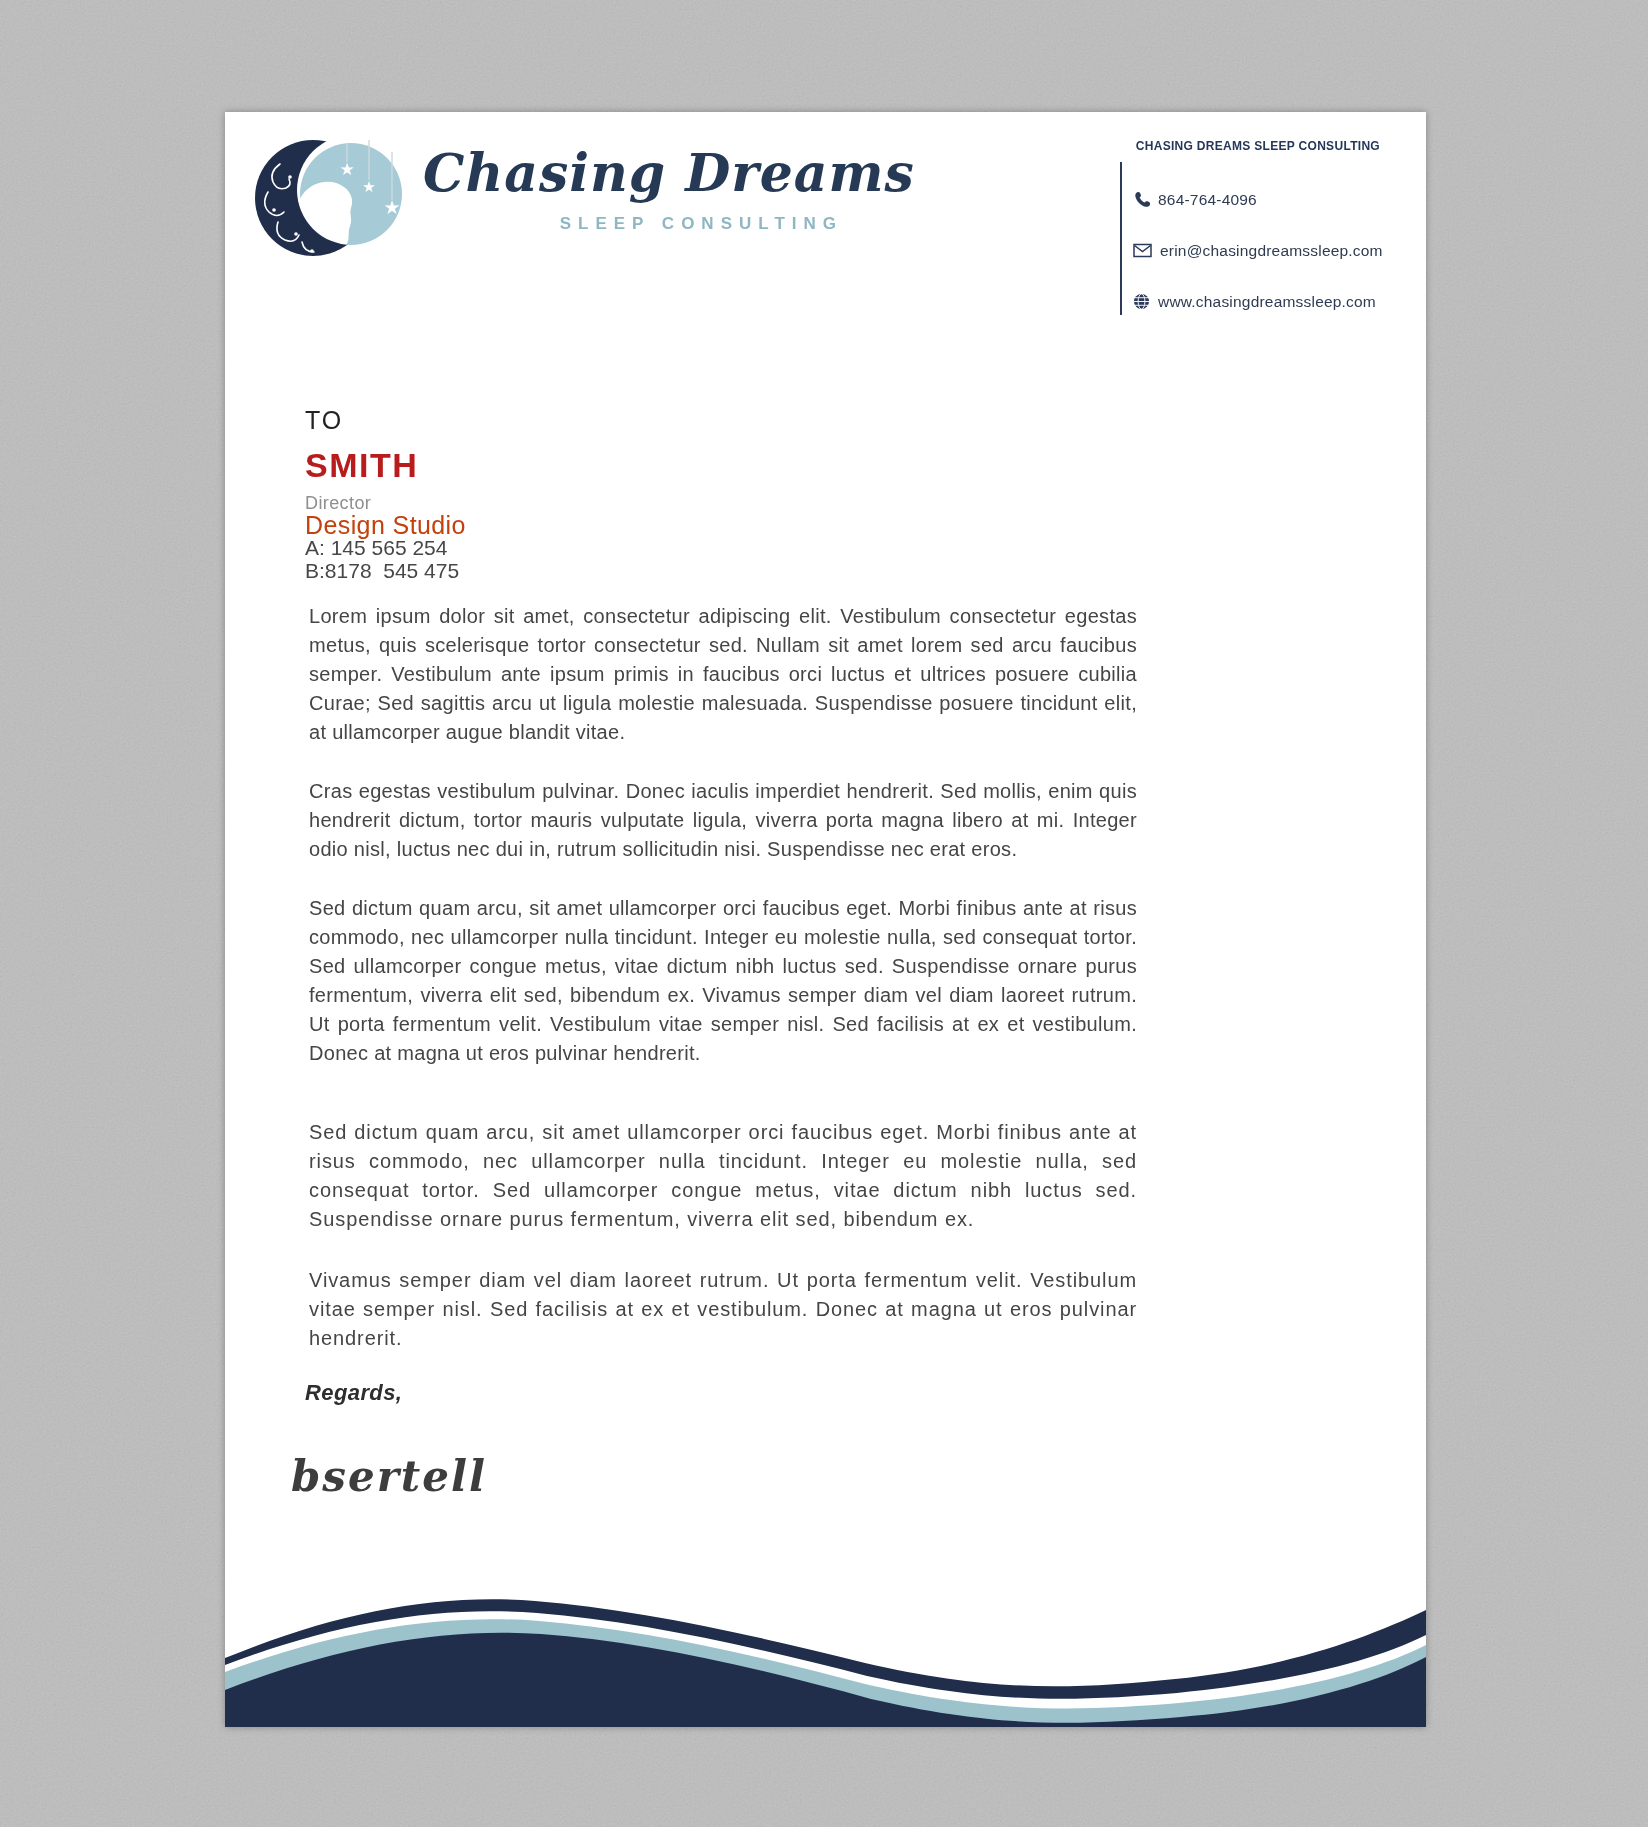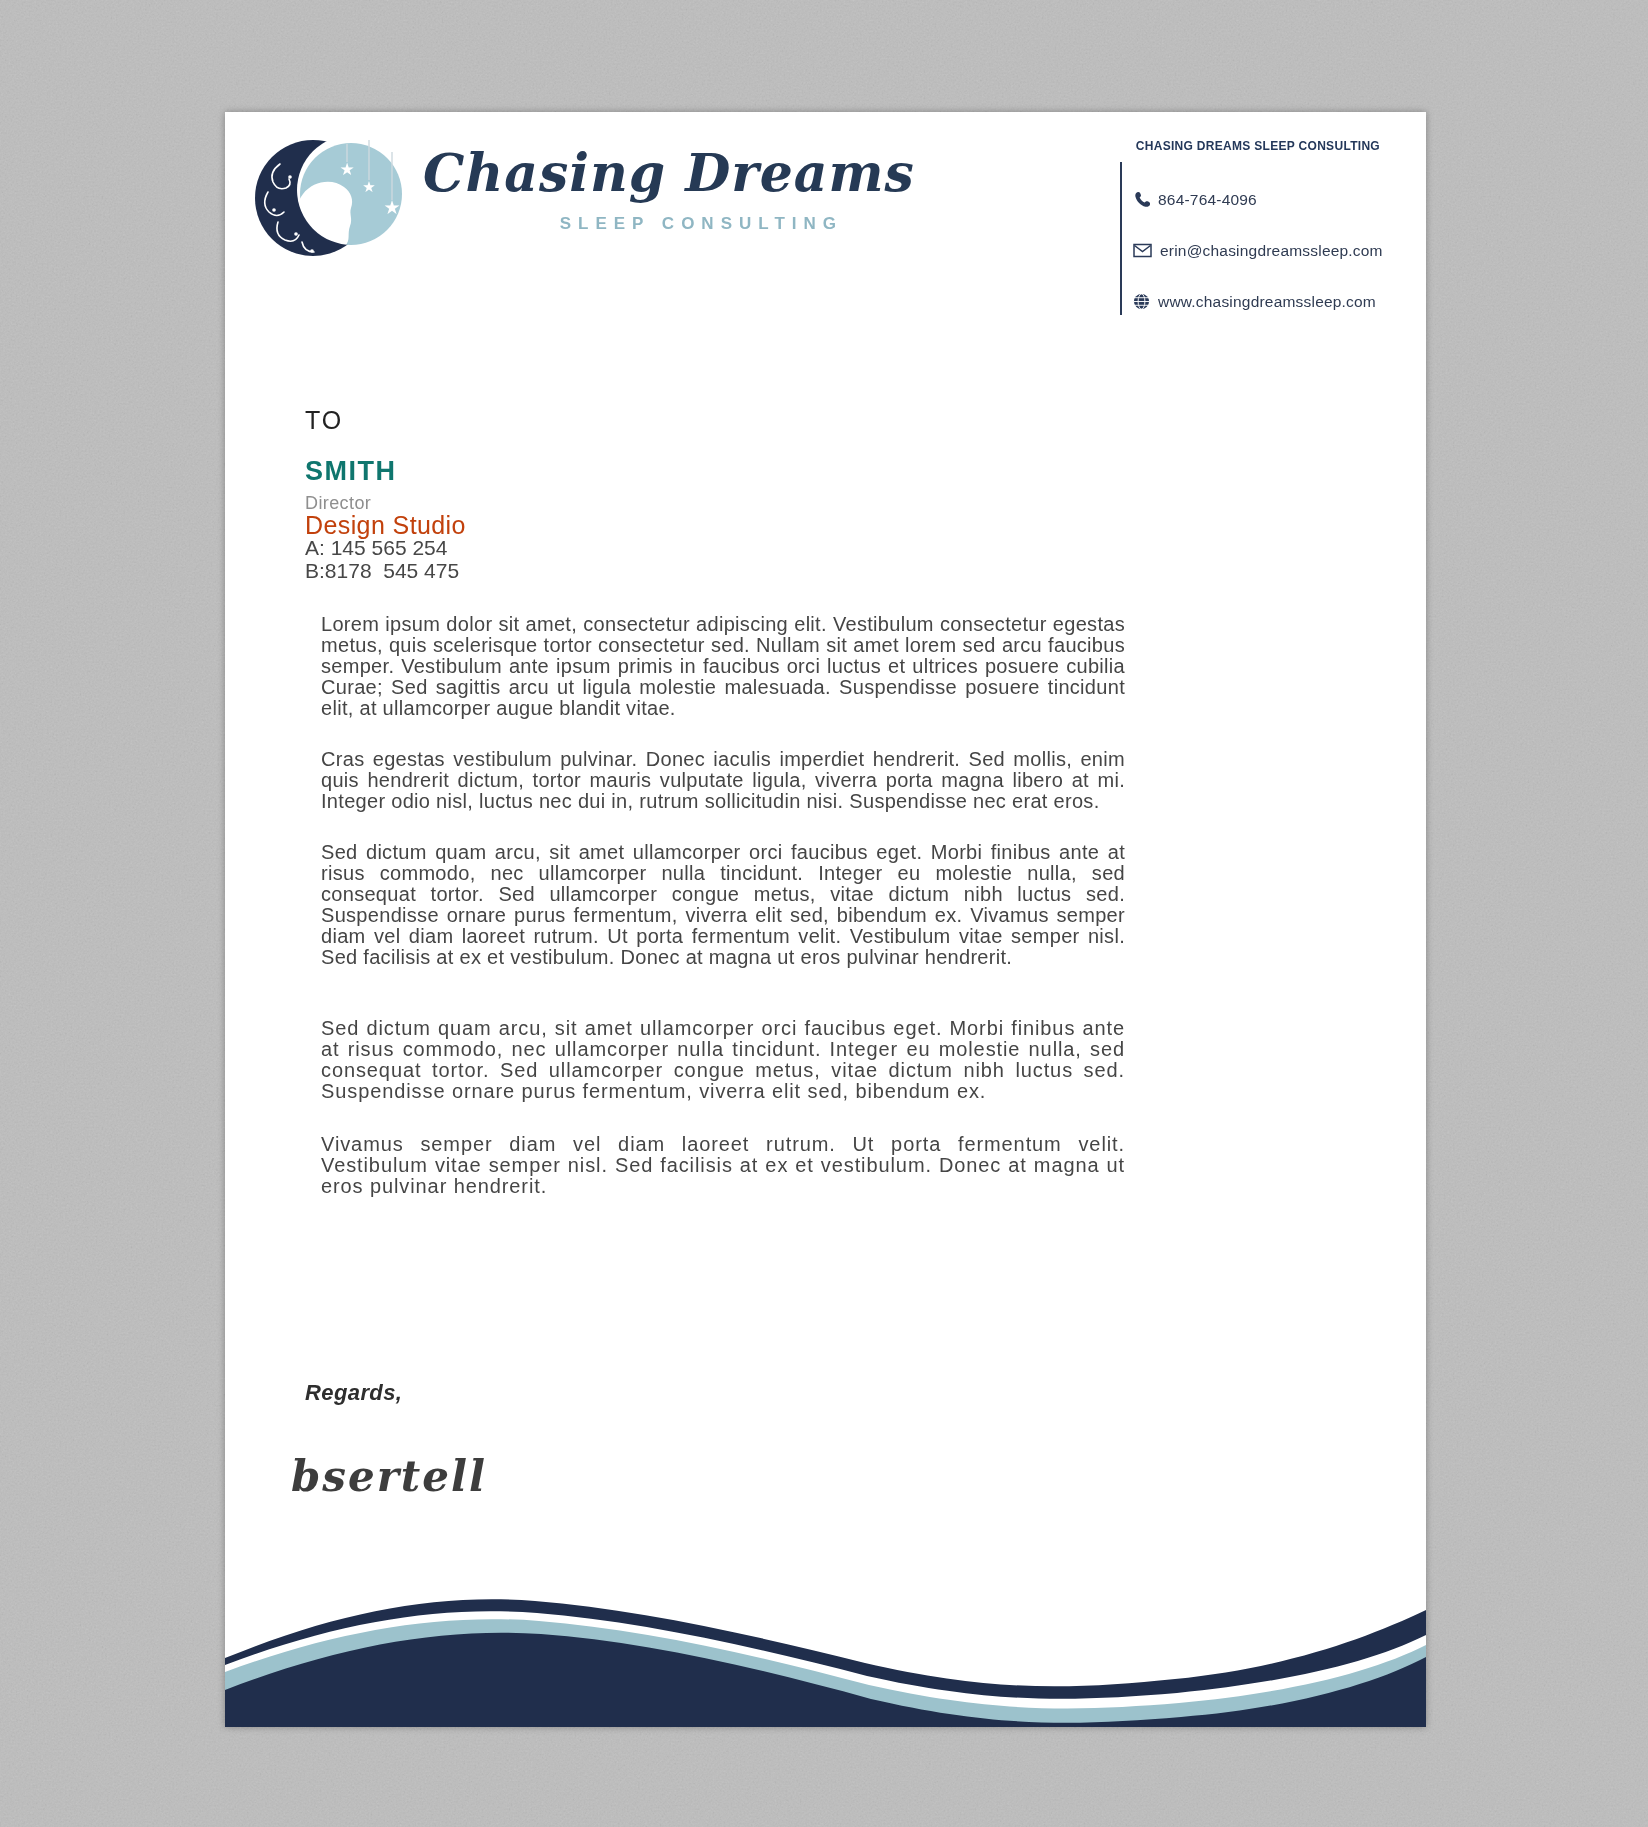--- a/index.html
+++ b/index.html
@@ -18,30 +18,30 @@
              font-size:17px;font-weight:600;letter-spacing:7px;color:#8fb6c3;white-space:nowrap;}
   .hdr-company{position:absolute;left:860px;top:27px;width:295px;text-align:right;
                font-size:12px;font-weight:700;letter-spacing:.3px;color:#24385a;white-space:nowrap;}
   .hdr-rows{position:absolute;left:895px;top:50px;border-left:2px solid #2a3a58;padding-left:11px;}
   .hdr-row{display:flex;align-items:center;height:27px;gap:8px;margin-top:24px;}
   .hdr-row .txt{font-size:15.5px;color:#2f3b52;letter-spacing:.2px;white-space:nowrap;}
   .icn{flex:0 0 auto;display:block;}
 
   
   .to-label{position:absolute;left:80px;top:294px;font-size:25px;letter-spacing:2px;color:#222;}
-  .rcp-name{position:absolute;left:80px;top:344px;font-size:27px;font-weight:600;
-            letter-spacing:1.5px;color:#0f766e;}
+  .rcp-name{position:absolute;left:80px;top:334px;font-size:34px;font-weight:600;
+            letter-spacing:1.5px;color:#b91c1c;}
   .rcp-title{position:absolute;left:80px;top:381px;font-size:18px;color:#8f8f8f;letter-spacing:.4px;}
   .rcp-company{position:absolute;left:80px;top:399px;font-size:25px;color:#c2410c;letter-spacing:.4px;}
   .rcp-a{position:absolute;left:80px;top:424px;font-size:21px;color:#474747;white-space:pre;}
   .rcp-b{position:absolute;left:80px;top:447px;font-size:21px;color:#474747;white-space:pre;}
 
   
   .letter{position:absolute;left:80px;top:486px;width:836px;color:#454545;}
-  .letter p{margin:16px;font-size:20px;line-height:21px;letter-spacing:.3px;
+  .letter p{margin:4px;font-size:20px;line-height:29px;letter-spacing:.3px;
             text-align:justify;text-align-last:left;}
   .letter p.sp{letter-spacing:.9px;}
   .letter p+p{margin-top:30px;}
   .letter p#para-4{margin-top:50px;}
   .letter p#para-5{margin-top:32px;}
 
   .regards{position:absolute;left:80px;top:1268px;font-size:22px;font-weight:700;
            font-style:italic;color:#2e2e2e;letter-spacing:.4px;}
   .signature{position:absolute;left:66px;top:1292px;font-family:"DejaVu Serif",cursive;
              font-style:italic;font-weight:700;font-size:42px;color:#3d3d3d;letter-spacing:2px;margin-top:48px;}

